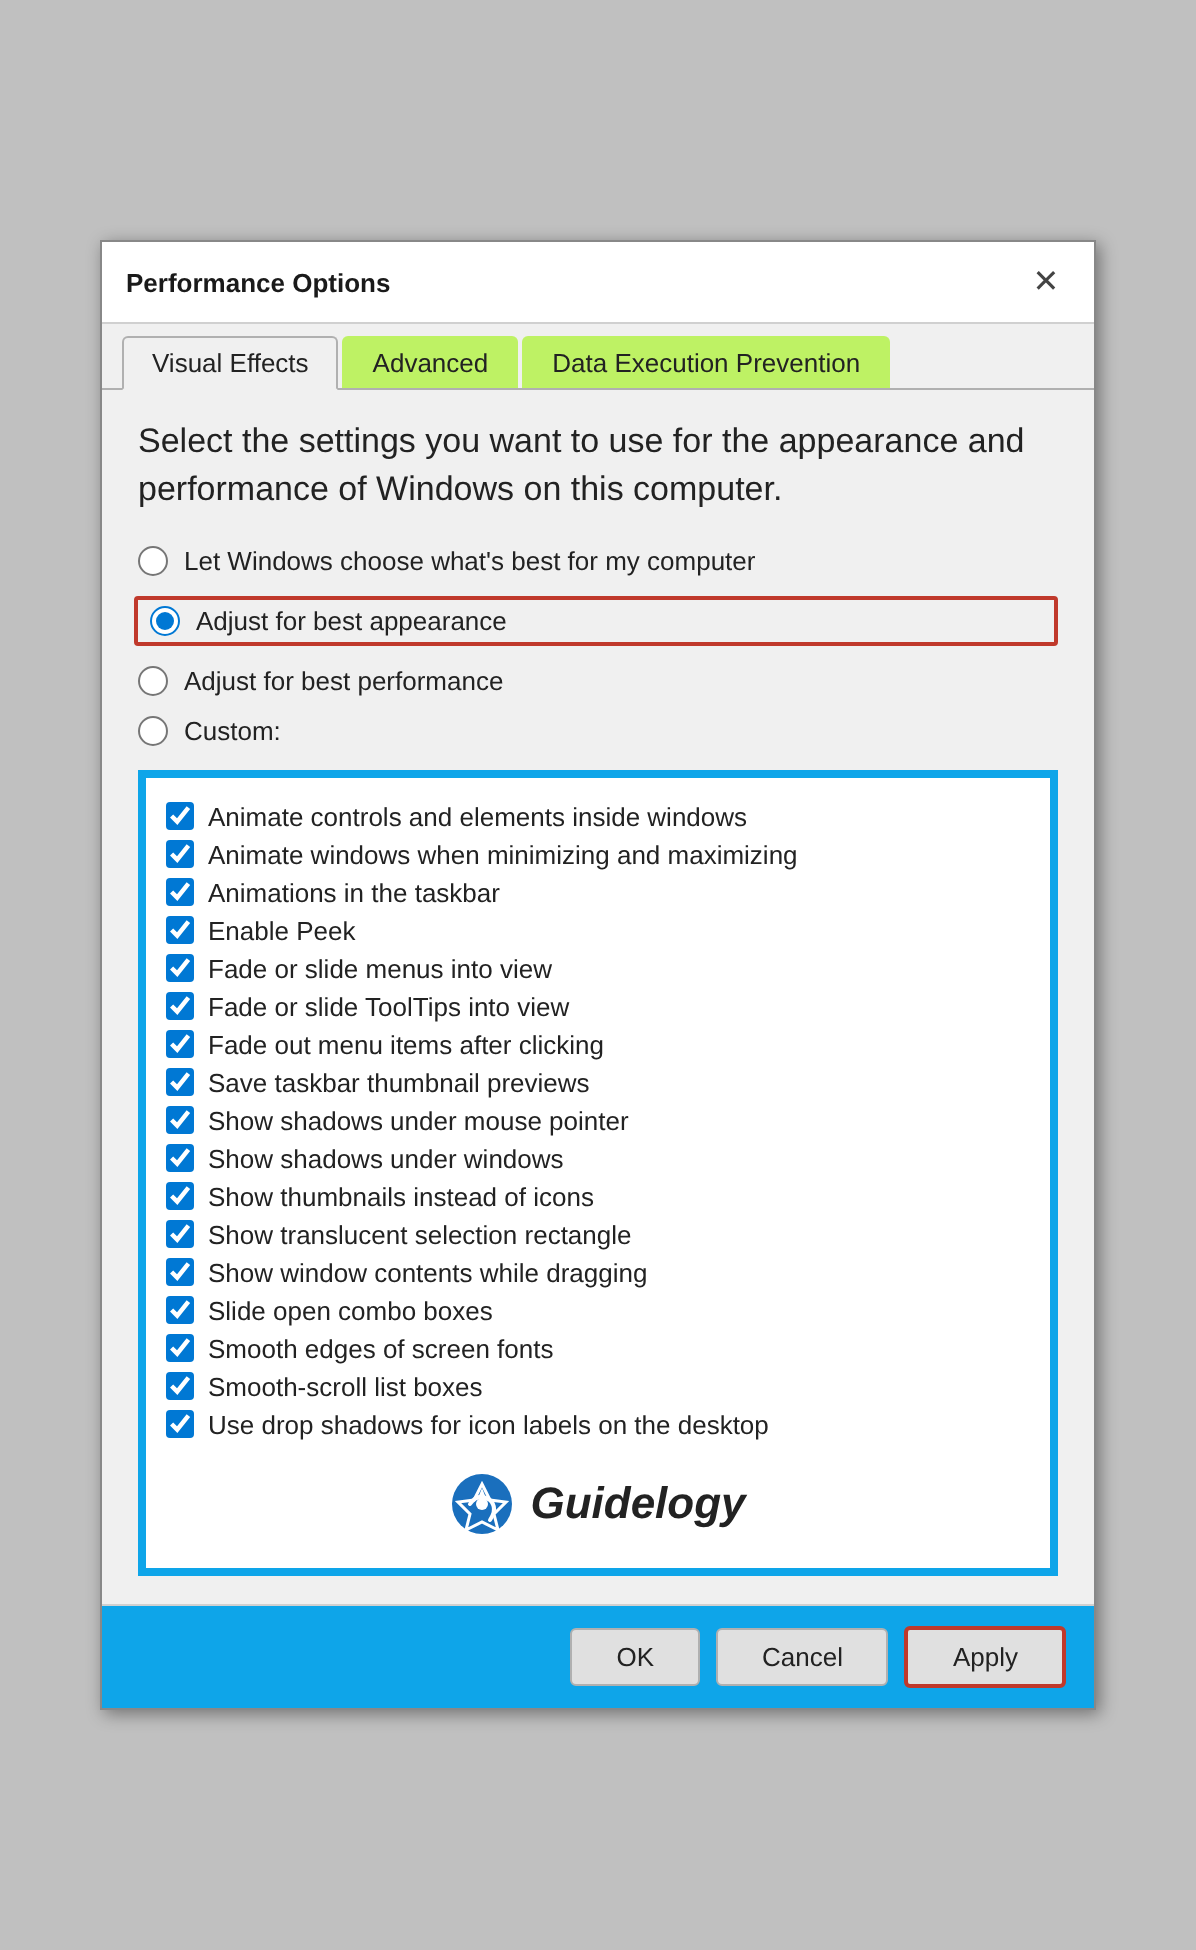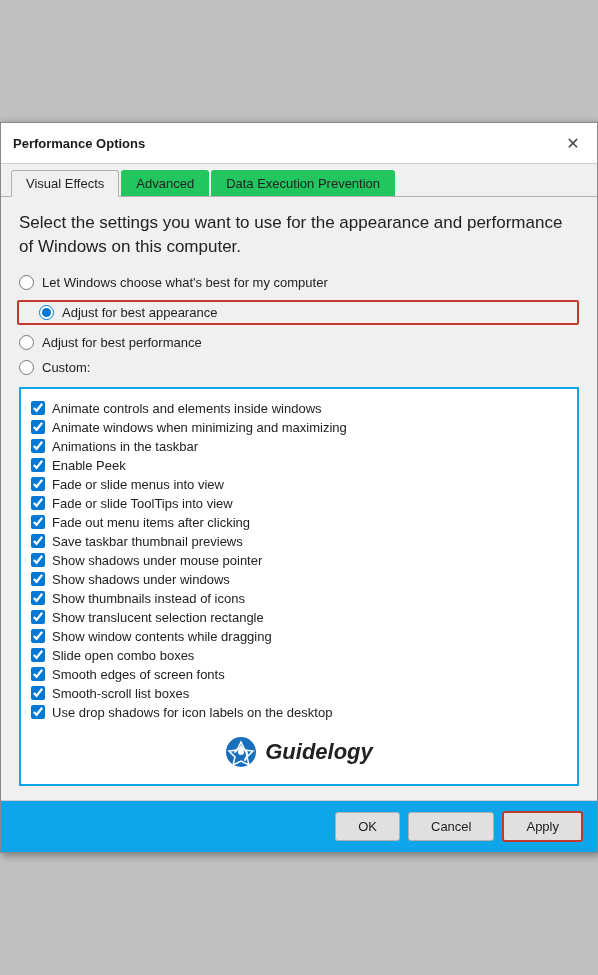--- a/index.html
+++ b/index.html
@@ -6,21 +6,21 @@
     body {
       background: #c0c0c0;
       display: flex;
       justify-content: center;
       align-items: center;
       min-height: 975px;
       font-family: 'Segoe UI', Tahoma, sans-serif;
       font-size: 13px;
     }
     .window {
-      width: 598px;
+      width: 498px;
       background: #f0f0f0;
       border: 1px solid #888;
       box-shadow: 2px 2px 8px rgba(0,0,0,0.4);
       display: flex;
       flex-direction: column;
     }
     .title-bar {
       background: #fff;
       display: flex;
       align-items: center;
@@ -51,21 +51,21 @@
       border-bottom: 1px solid #b0b0b0;
     }
     .tab {
       padding: 5px 14px;
       cursor: pointer;
       font-size: 13px;
       color: #222;
       border: 1px solid transparent;
       border-bottom: none;
       margin-right: 2px;
-      background: #22c55e;
+      background: #bef264;
       border-radius: 3px 3px 0 0;
     }
     .tab.active {
       background: #f0f0f0;
       border-color: #b0b0b0;
       border-bottom: 1px solid #f0f0f0;
       margin-bottom: -1px;
       font-weight: 400;
     }
     .content {
@@ -94,25 +94,25 @@
     }
     .radio-item input[type="radio"] {
       accent-color: #0078d4;
       width: 15px;
       height: 15px;
       cursor: pointer;
     }
     .radio-item.selected-box {
       border: 2px solid #c0392b;
       border-radius: 2px;
-      padding: 3px 20px;
+      padding: 3px 6px;
       margin-left: -2px;
     }
     .custom-box {
-      border: 2px solid #0ea5e9;
+      border: 4px solid #0ea5e9;
       background: #fff;
       padding: 10px 10px;
       margin-top: 4px;
       overflow-y: auto;
       max-height: 460px;
     }
     .checkbox-item {
       display: flex;
       align-items: center;
       gap: 7px;

